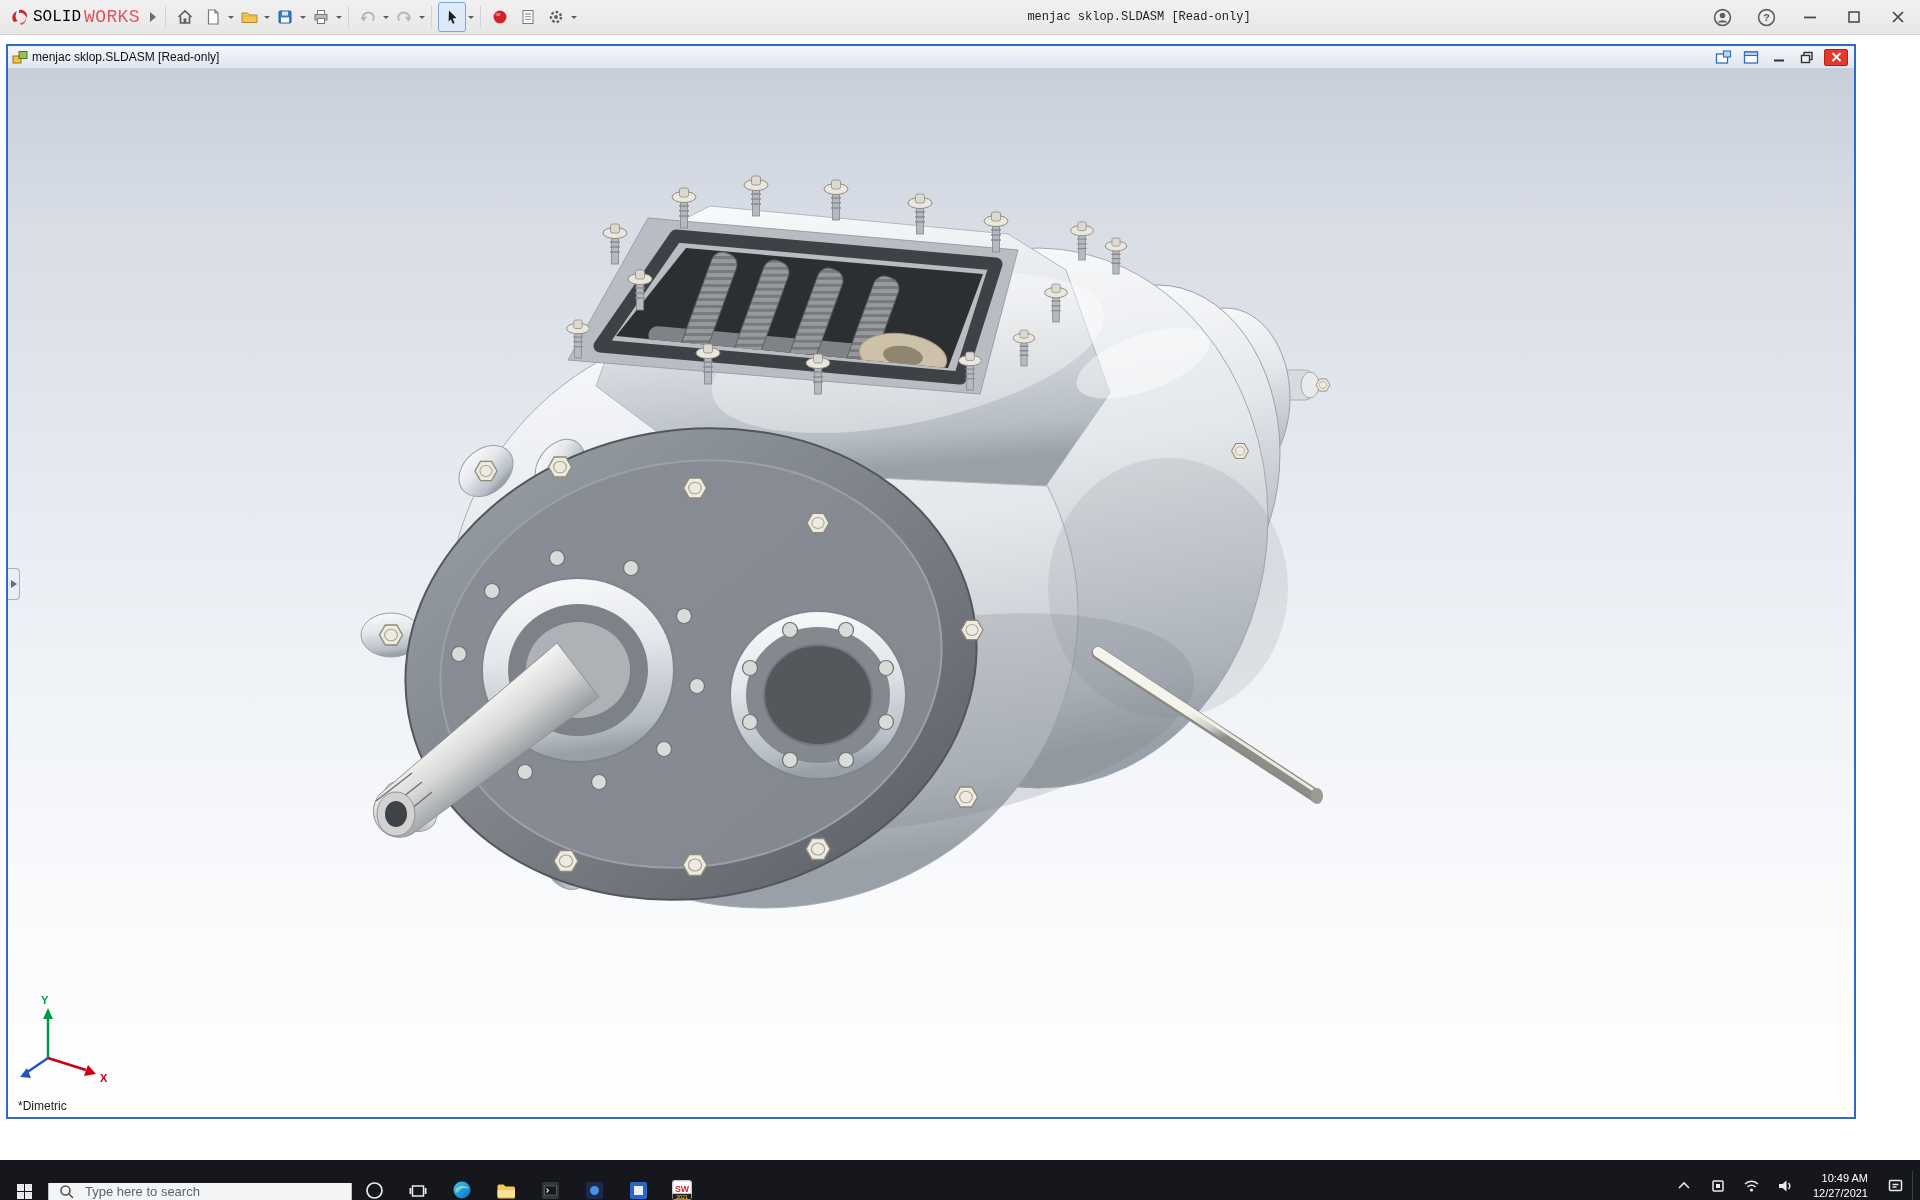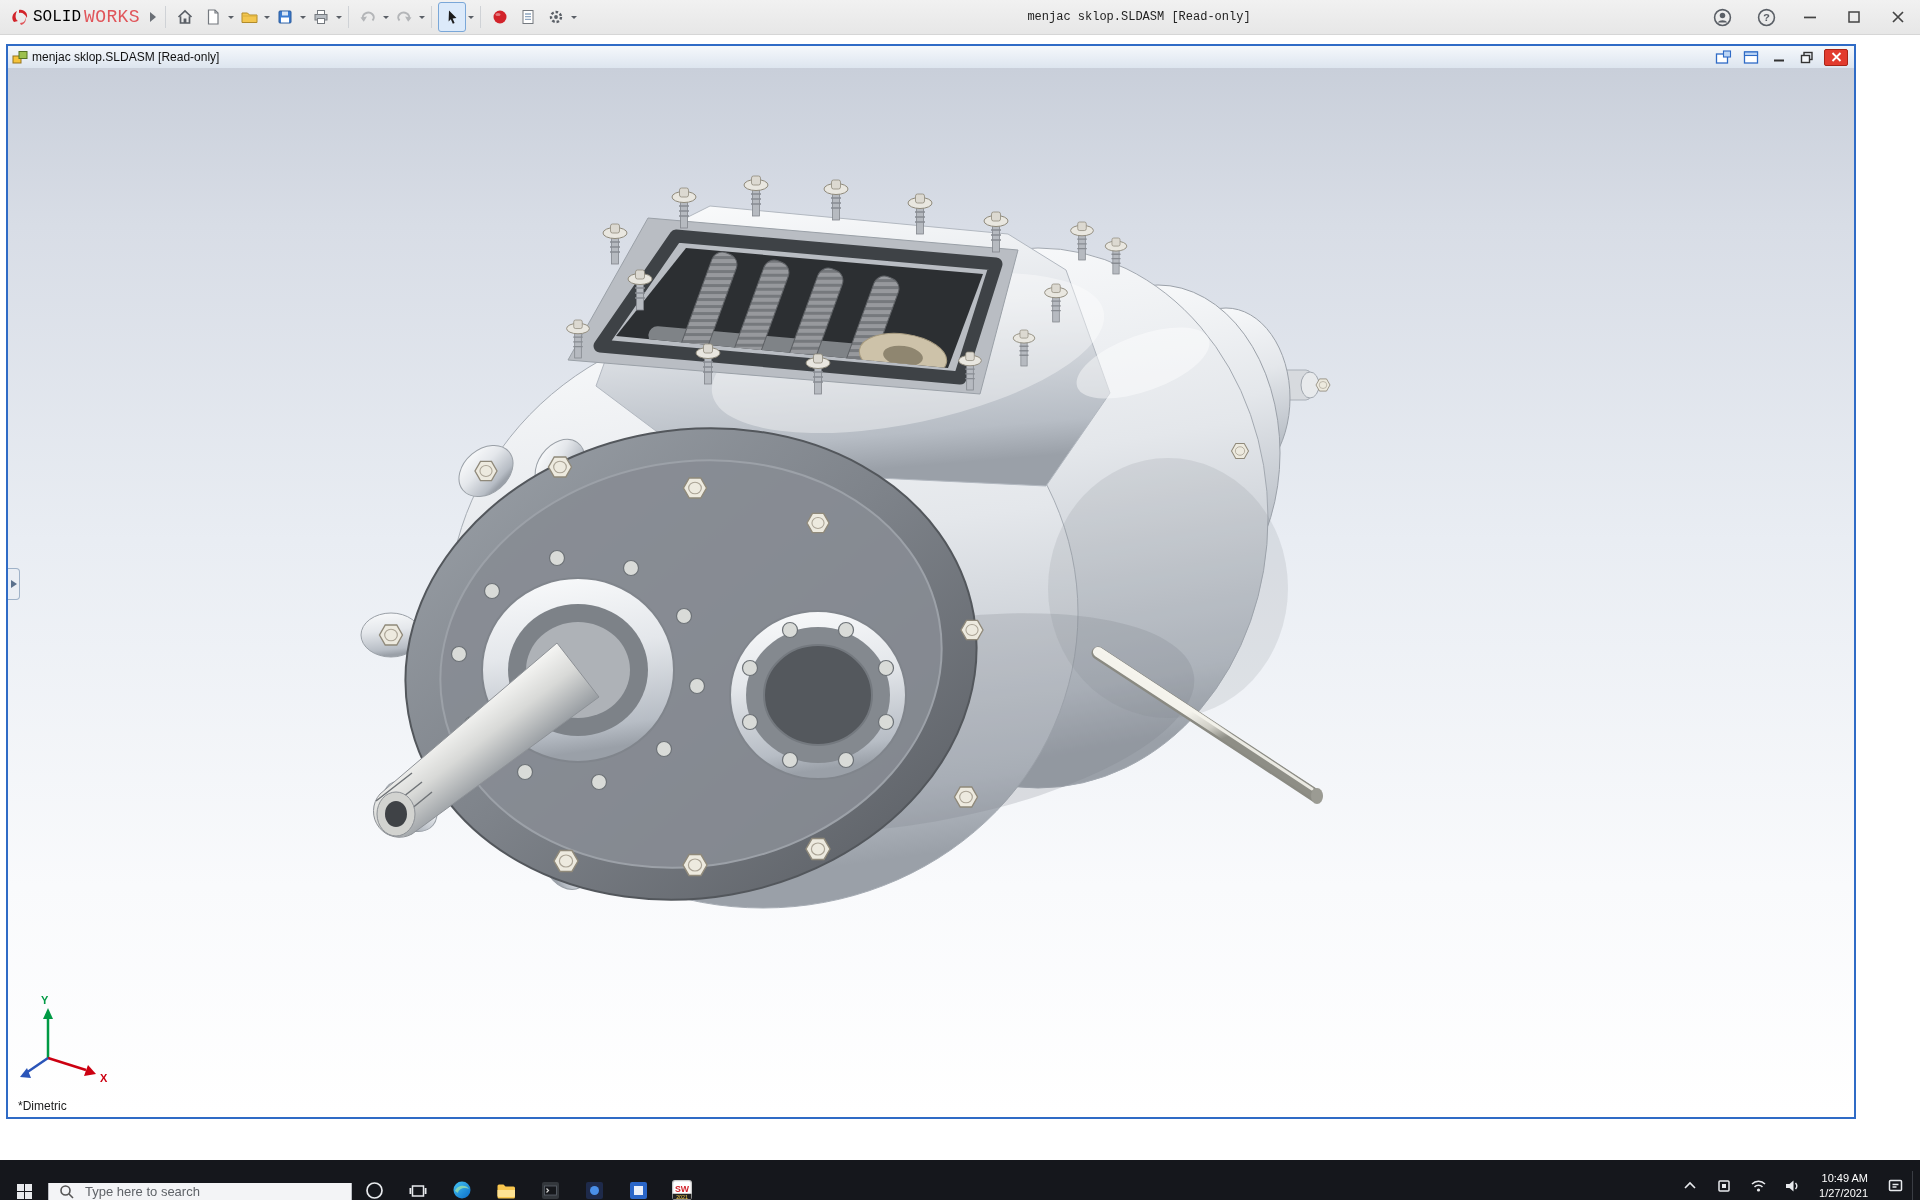--- a/index.html
+++ b/index.html
@@ -548,21 +548,21 @@
       </svg>
     </div>
     <div class="tk-icon">
       <svg width="17" height="16" viewBox="0 0 17 16">
         <polygon points="2,6 5.5,6 9.5,2.5 9.5,13.5 5.5,10 2,10" fill="#e8eaed"></polygon>
         <path d="M11.5 5 a4.5 4.5 0 0 1 0 6" fill="none" stroke="#e8eaed" stroke-width="1.4"></path>
       </svg>
     </div>
     <div class="clock">
       <span>10:49 AM</span>
-      <span>1/27/2021</span>
+      <span>12/27/2021</span>
     </div>
     <div class="tk-icon">
       <svg width="17" height="16" viewBox="0 0 17 16">
         <rect x="2.5" y="2.5" width="12" height="10" rx="1" fill="none" stroke="#e8eaed" stroke-width="1.5"></rect>
         <path d="M5.5 6.5 h6 M5.5 9 h4" stroke="#e8eaed" stroke-width="1.3"></path>
       </svg>
     </div>
     <div class="show-desktop"></div>
   </div>
 </div>

